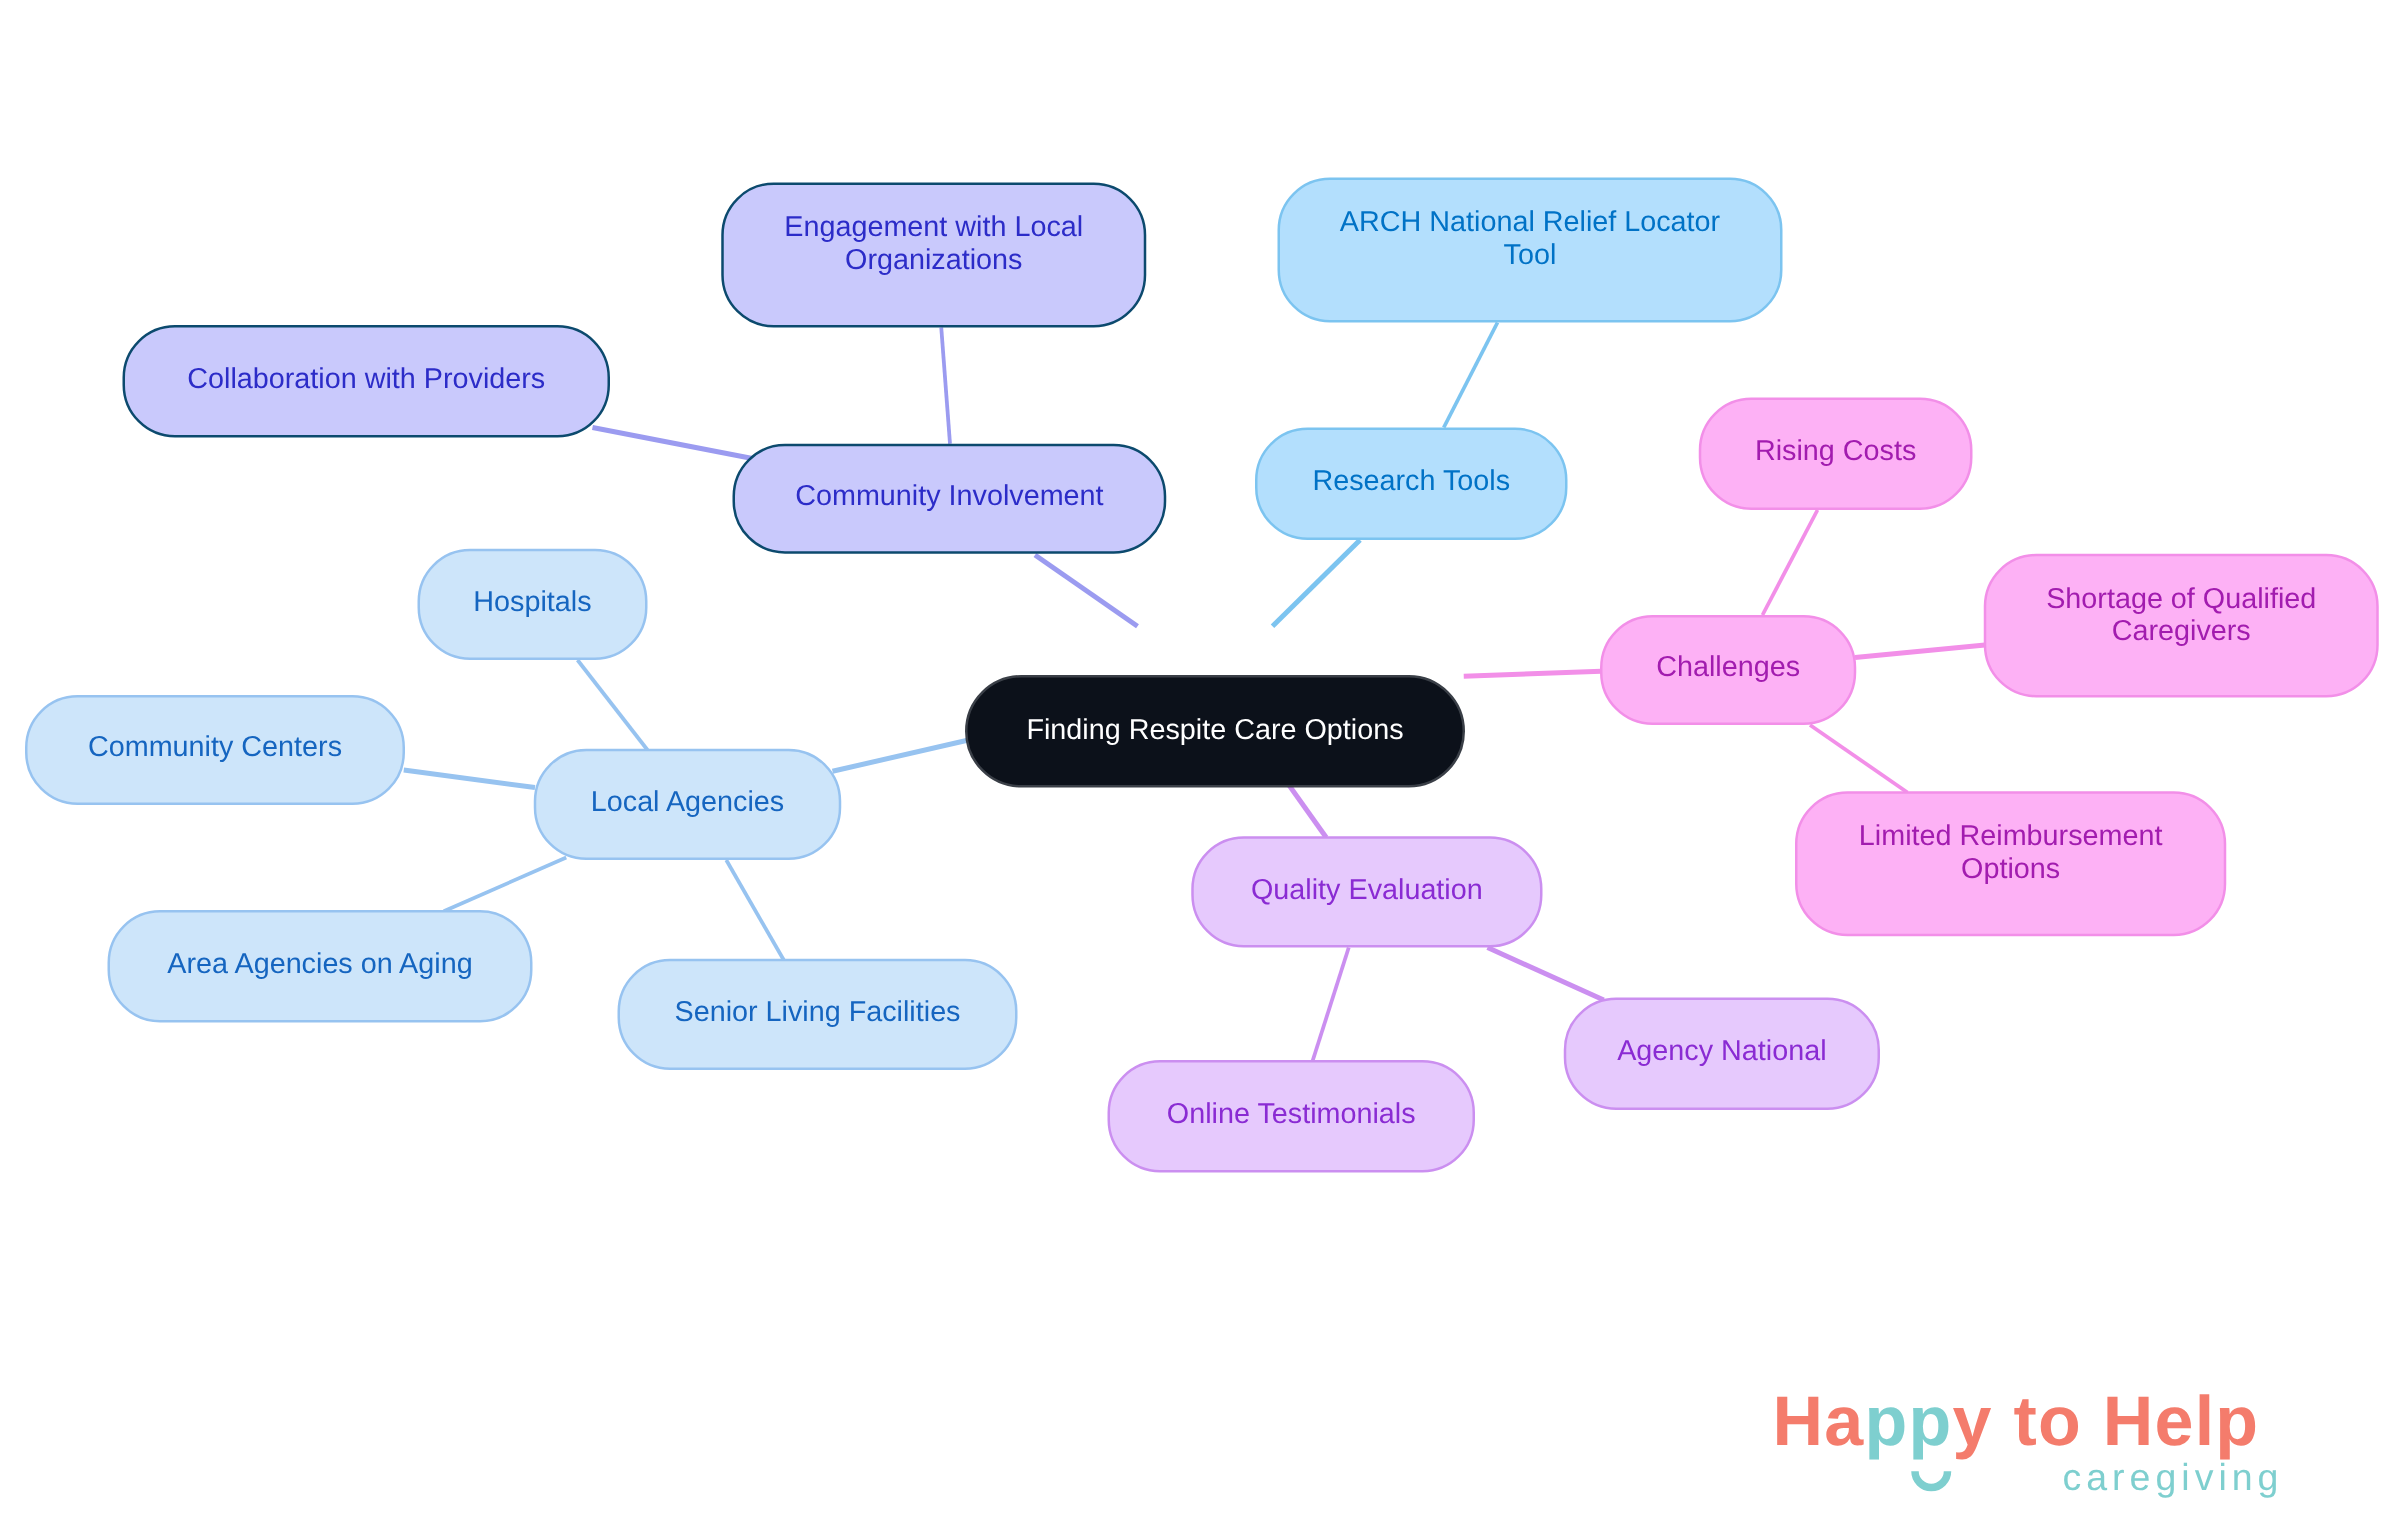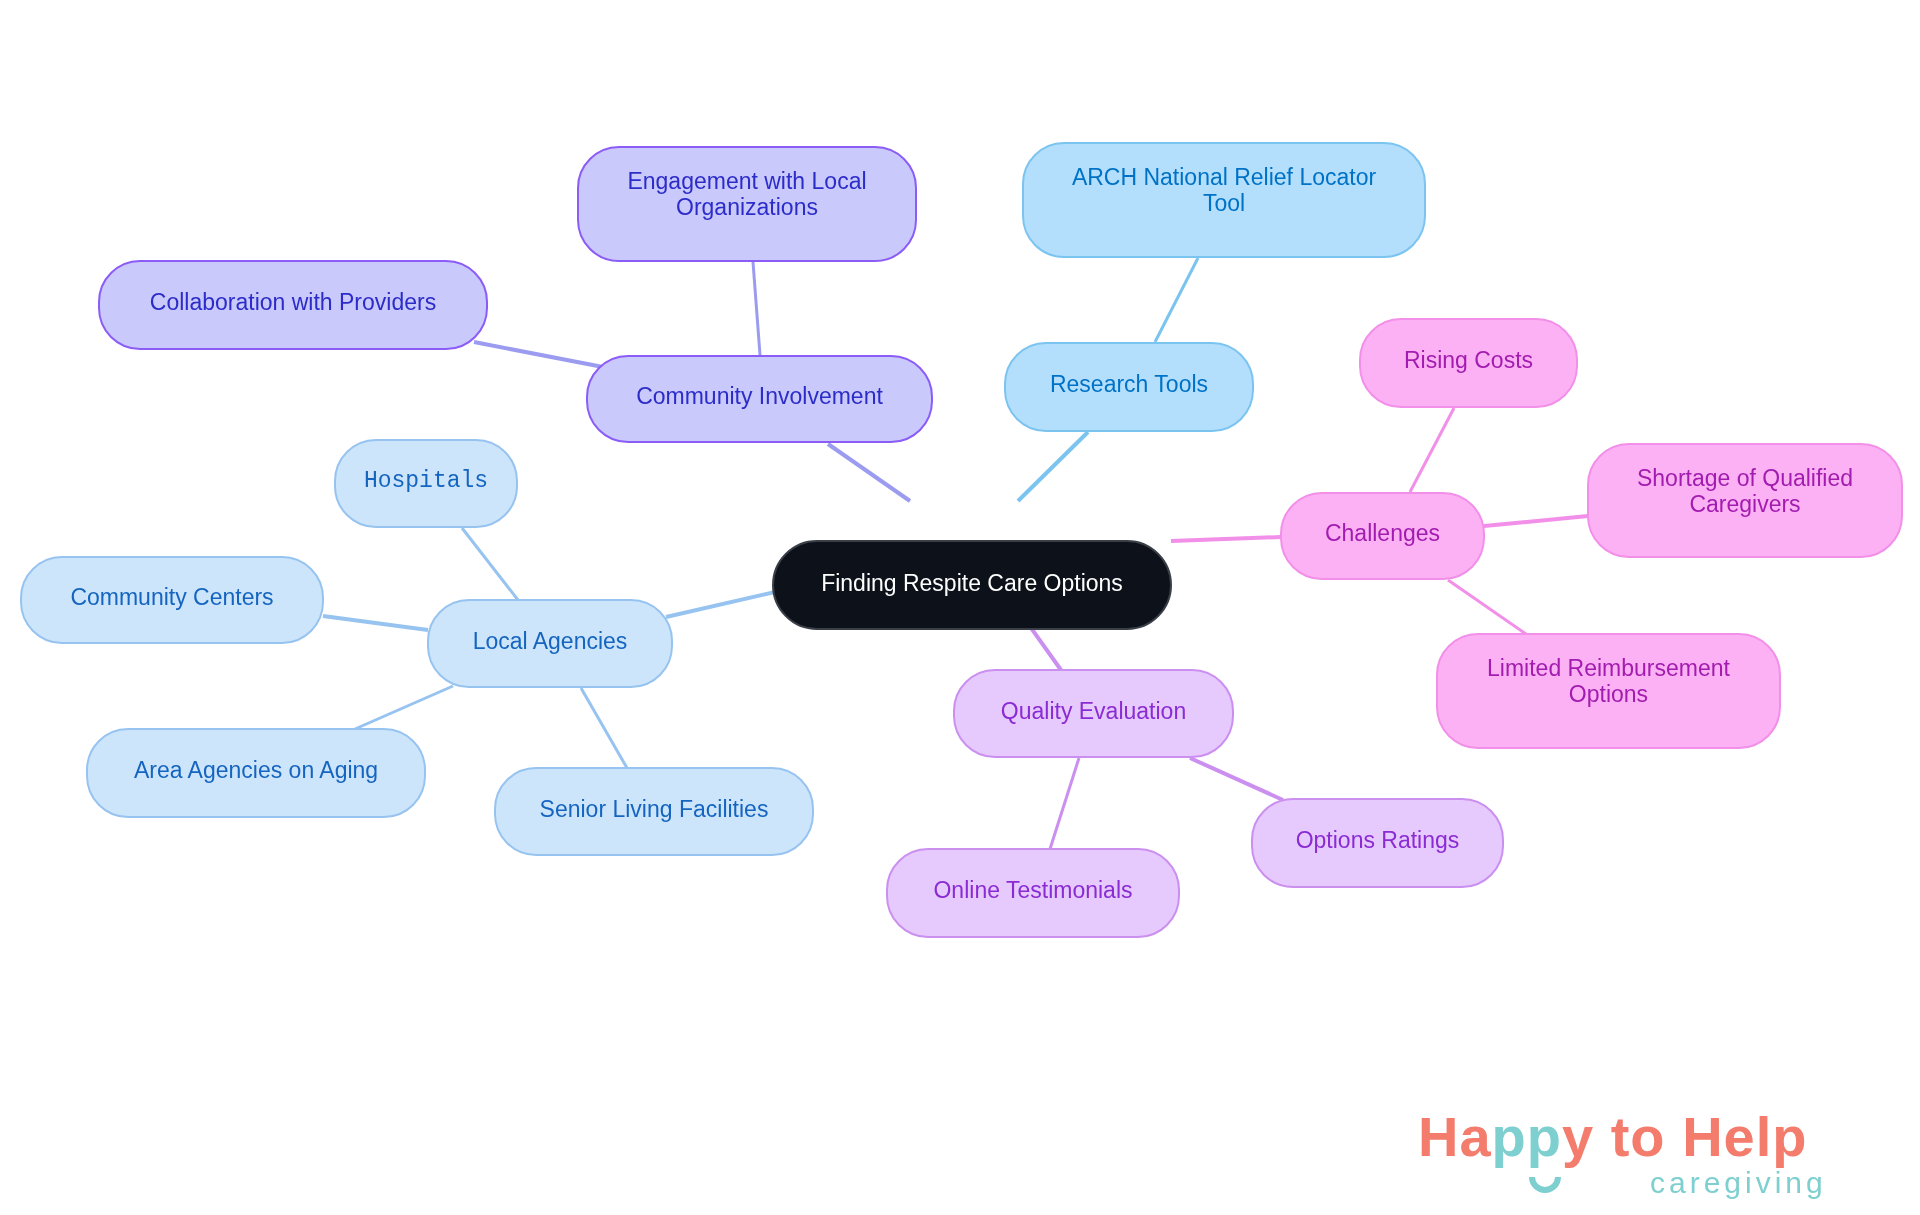--- a/index.html
+++ b/index.html
@@ -5,21 +5,21 @@
   html, body { margin: 0; padding: 0; background: #ffffff; }
   body { width: 1920px; height: 1215px; position: relative; overflow: hidden;
          font-family: "Liberation Sans", "DejaVu Sans", sans-serif; }
   #canvas { position: absolute; left: 0; top: 0; width: 1920px; height: 1215px; }
   svg.edges { position: absolute; left: 0; top: 0; width: 1920px; height: 1215px; }
   .node { position: absolute; box-sizing: border-box; border-radius: 42px;
           display: flex; align-items: center; justify-content: center; text-align: center;
           font-size: 23px; line-height: 26px; padding: 0 18px 6px 18px; cursor: pointer; }
   .node span { display: block; white-space: pre-line; }
   .g-center { background: #0c111a; border: 2px solid #3a3f47; color: #ffffff; border-radius: 46px; }
-  .g-community { background: #c9c9fc; border: 2px solid #8b5cf6; color: #2c2cc8; justify-content: center; }
+  .g-community { background: #c9c9fc; border: 2px solid #0c4a6e; color: #2c2cc8; justify-content: center; }
   .g-research { background: #b3dffd; border: 2px solid #7cc4f0; color: #0072c6; }
   .g-challenges { background: #fdb1f5; border: 2px solid #f28fe8; color: #a21caf; }
   .g-quality { background: #e6c9fd; border: 2px solid #cb8ff0; color: #8a2bd3; }
   .g-local { background: #cde5fa; border: 2px solid #97c3f0; color: #1565c0; }
   .logo { position: absolute; left: 1418px; top: 1100px; width: 470px; height: 110px; }
   .logo-main { position: absolute; left: 0; top: 0; font-weight: bold; font-size: 56px;
                line-height: 74px; color: #f47c6c; white-space: nowrap; letter-spacing: 1px; }
   .logo-main .teal { color: #7ecfcf; }
   .logo-sub { position: absolute; left: 232px; top: 66px; font-size: 30px; line-height: 34px;
               color: #7ecfcf; letter-spacing: 4px; white-space: nowrap; text-align: right; }
@@ -89,30 +89,30 @@
   </div>
   <div class="node g-challenges" style="left:1436px; top:633px; width:345px; height:116px; padding-bottom:20px;">
     <span>Limited Reimbursement
 Options</span>
   </div>
 
   <div class="node g-quality" style="left:953px; top:669px; width:281px; height:89px;">
     <span>Quality Evaluation</span>
   </div>
   <div class="node g-quality" style="left:1251px; top:798px; width:253px; height:90px;">
-    <span>Options Ratings</span>
+    <span>Agency National</span>
   </div>
   <div class="node g-quality" style="left:886px; top:848px; width:294px; height:90px;">
     <span>Online Testimonials</span>
   </div>
 
   <div class="node g-local" style="left:427px; top:599px; width:246px; height:89px;">
     <span>Local Agencies</span>
   </div>
-  <div class="node g-local" style="left:334px; top:439px; width:184px; height:89px;font-family:Liberation Mono, monospace;">
+  <div class="node g-local" style="left:334px; top:439px; width:184px; height:89px;">
     <span>Hospitals</span>
   </div>
   <div class="node g-local" style="left:20px; top:556px; width:304px; height:88px;text-align:center;">
     <span>Community Centers</span>
   </div>
   <div class="node g-local" style="left:86px; top:728px; width:340px; height:90px;">
     <span>Area Agencies on Aging</span>
   </div>
   <div class="node g-local" style="left:494px; top:767px; width:320px; height:89px;">
     <span>Senior Living Facilities</span>

